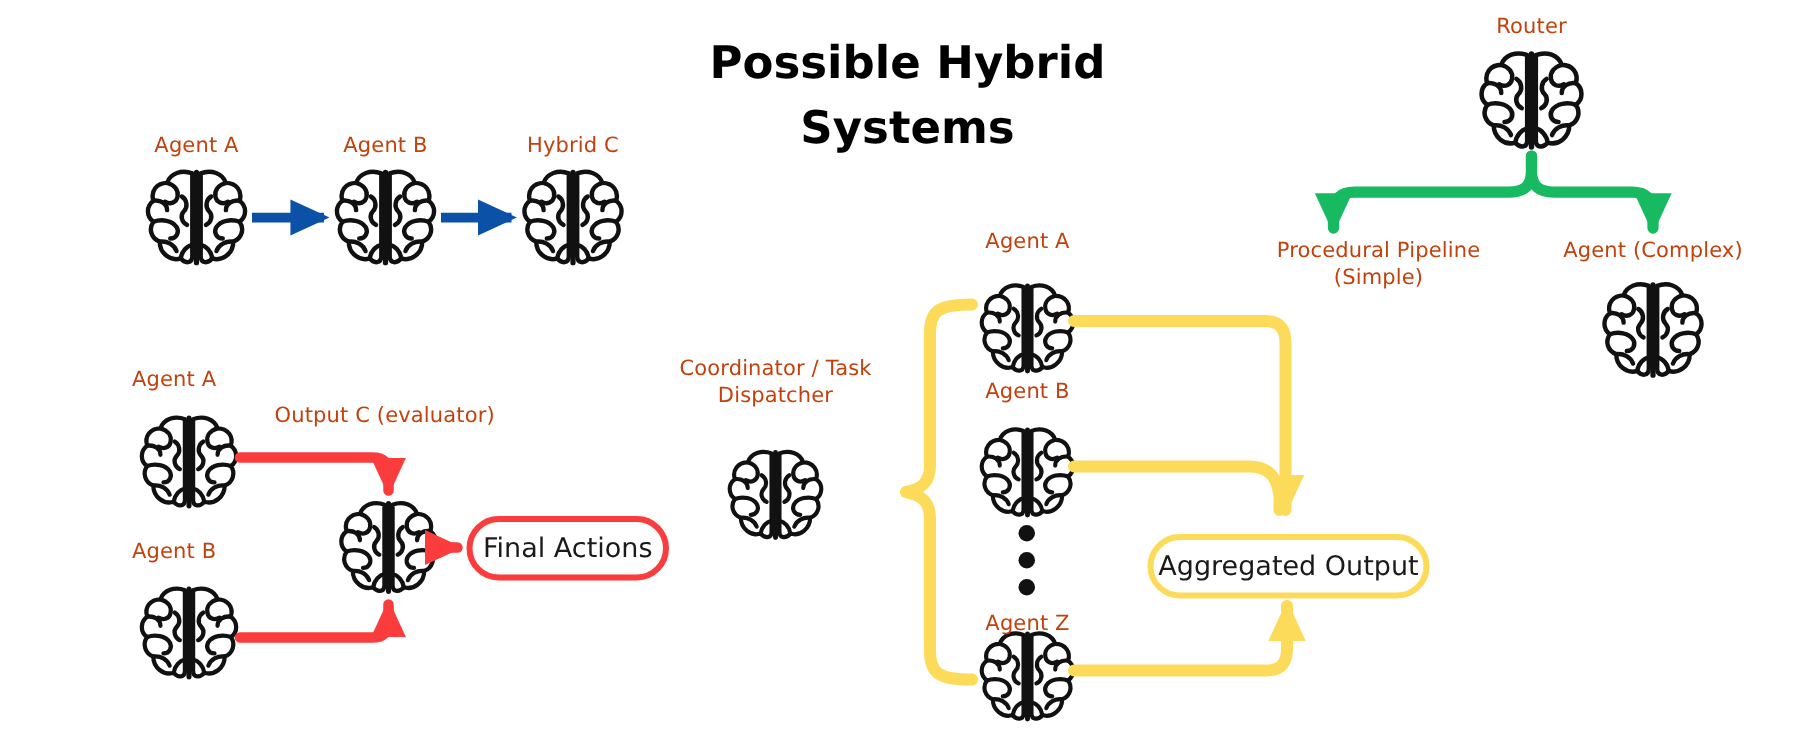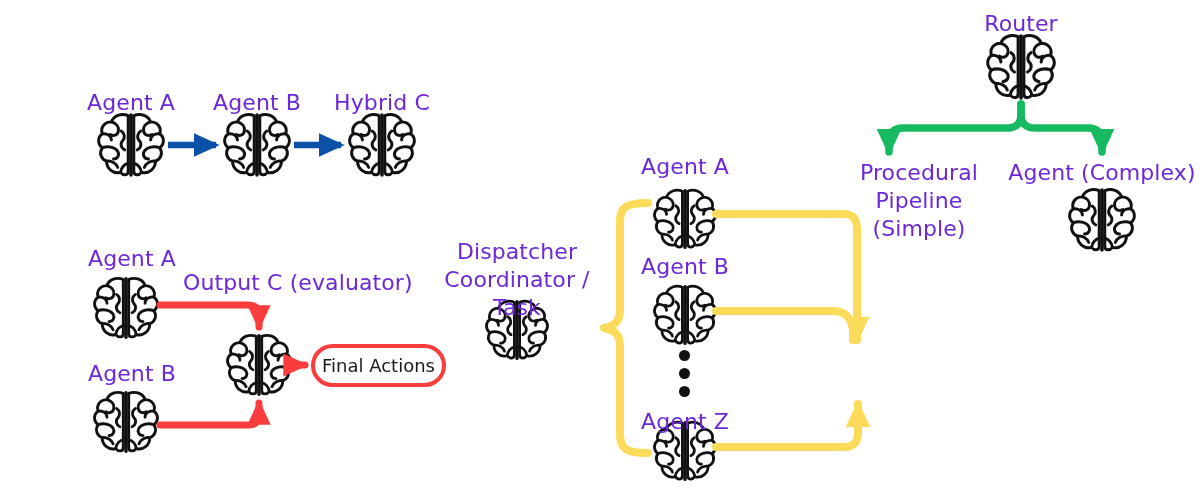--- a/index.html
+++ b/index.html
@@ -1,37 +1,41 @@
 <!DOCTYPE html>
 <html><head>
 <meta charset="utf-8">
 <style>
   html,body{margin:0;padding:0;background:#ffffff;}
   body{width:1200px;height:500px;overflow:hidden;
        font-family:"DejaVu Sans","Liberation Sans",sans-serif;color:#1a1a1a;}
   #stage{position:relative;width:1200px;height:500px;background:#fff;}
-  .lbl{position:absolute;font-size:22px;line-height:1.28;color:#6d28d9;
+  .lbl{position:absolute;font-size:14px;line-height:1.28;color:#c2410c;
        white-space:nowrap;letter-spacing:.1px;}
   .lbl.ctr{transform:translateX(-50%);text-align:center;}
   .lbl.two{white-space:normal;width:200px;}
   #title{position:absolute;left:605px;top:22px;transform:translateX(-50%);
          width:300px;text-align:center;font-weight:bold;font-size:30px;
          line-height:1.42;color:#000;}
   .pill{position:absolute;display:flex;align-items:center;justify-content:center;
         background:#fff;border-style:solid;border-width:4px;border-radius:999px;
         font-size:18px;color:#1a1a1a;box-sizing:border-box;}
   svg.ov{position:absolute;left:0;top:0;width:1200px;height:500px;
          pointer-events:none;overflow:visible;}
   .dot{position:absolute;width:11px;height:11px;border-radius:50%;background:#111;}
 </style>
 </head>
 <body style="background: rgb(255, 255, 255);">
 
 <div id="stage">
 
+  <div id="title">
+      <div>Possible Hybrid</div>
+      <div>Systems</div>
+    </div>
 
   <svg class="ov" viewBox="0 0 1200 500">
     <defs>
 
       <symbol id="brainsym" viewBox="0 0 100 100">
         <g fill="none" stroke="#111" stroke-width="4.2" stroke-linecap="round" stroke-linejoin="round">
 
           <line x1="50" y1="7" x2="50" y2="93" stroke-width="5"></line>
 
           <path d="M46 8
@@ -128,34 +132,37 @@
 
   <div class="lbl" style="left:88px;top:245px">Agent A</div>
   <div class="lbl" style="left:88px;top:360px">Agent B</div>
   <div class="lbl" style="left:183px;top:269px">Output C (evaluator)</div>
 
   <div class="pill" style="left:311px;top:344px;width:135px;height:43px;border-color:#FA3C3C">
     <span>Final Actions</span>
   </div>
 
   <div class="lbl ctr two" style="left:517px;top:238px;text-align:center">
+    <div>Coordinator / Task</div>
     <div>Dispatcher</div>
-    <div>Coordinator / Task</div>
   </div>
 
   <div class="lbl ctr" style="left:685px;top:153px">Agent A</div>
   <div class="lbl ctr" style="left:685px;top:253px">Agent B</div>
   <div class="lbl ctr" style="left:685px;top:408px">Agent Z</div>
 
   <div>
     <span class="dot" style="left:679px;top:350px"></span>
     <span class="dot" style="left:679px;top:368px"></span>
     <span class="dot" style="left:679px;top:386px"></span>
   </div>
 
+  <div class="pill" style="left:765px;top:356px;width:188px;height:43px;border-color:#FCDB5A">
+    <span>Aggregated Output</span>
+  </div>
 
   <div class="lbl ctr" style="left:1021px;top:10px">Router</div>
 
   <div class="lbl ctr two" style="left:919px;top:159px">
     <div>Procedural Pipeline</div>
     <div>(Simple)</div>
   </div>
 
   <div class="lbl ctr" style="left:1102px;top:159px">Agent (Complex)</div>
 

